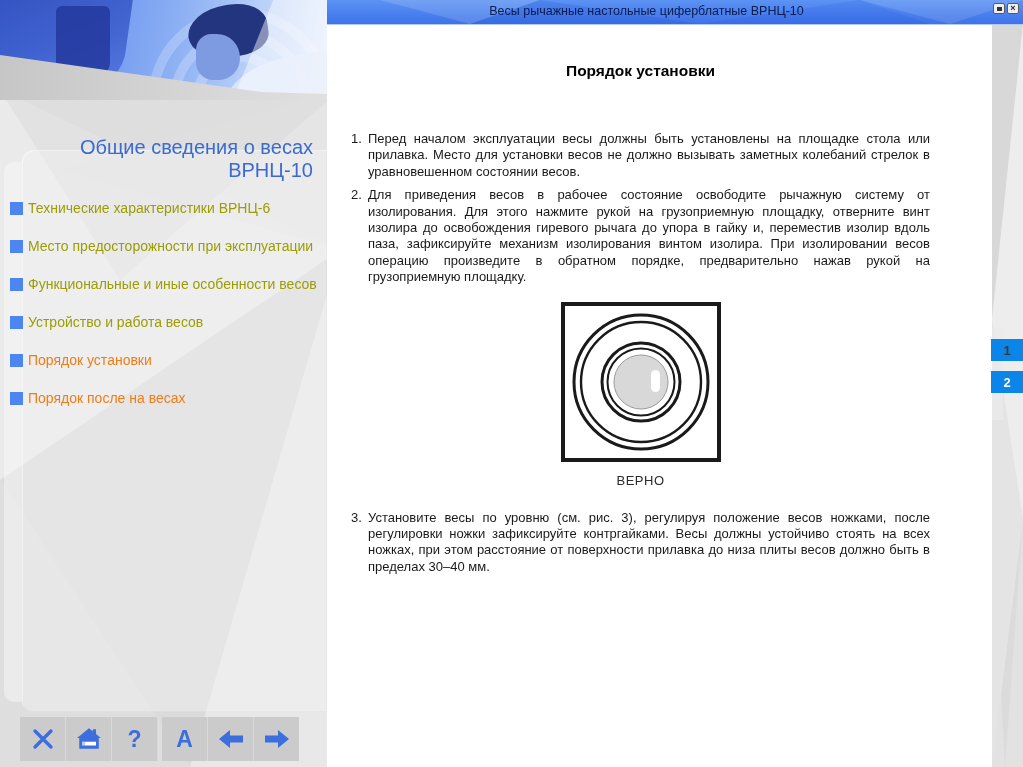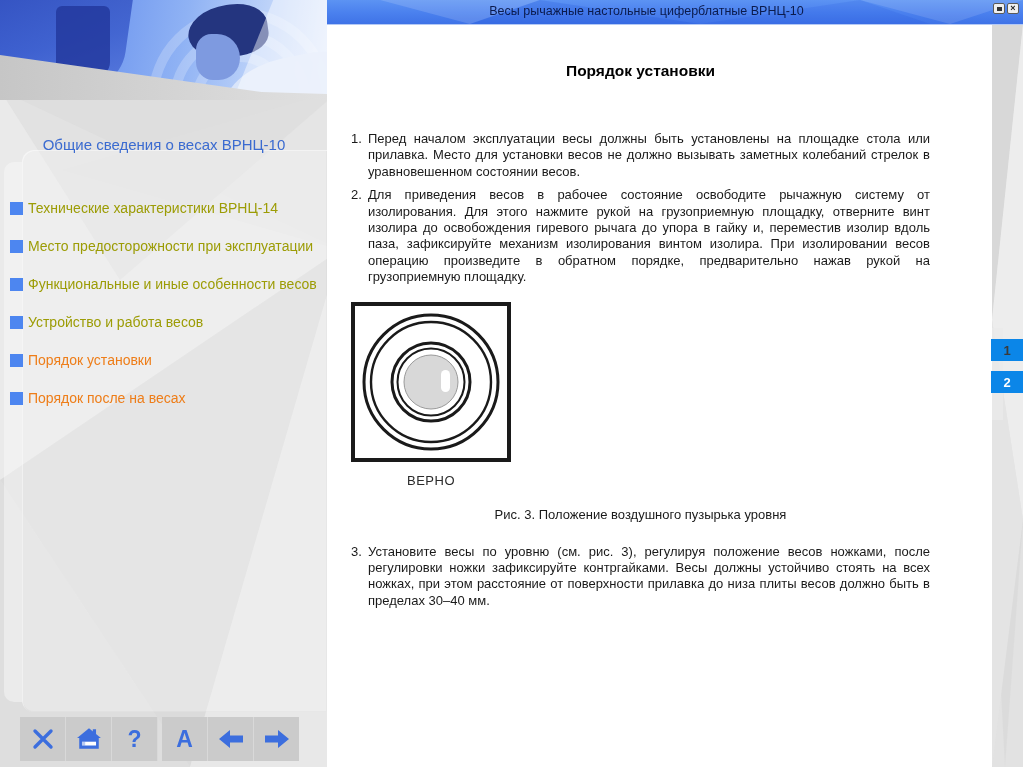--- a/index.html
+++ b/index.html
@@ -44,22 +44,22 @@
   .ph-wedge{position:absolute;left:0;top:0;width:100%;height:100%;
     background:linear-gradient(to right,#c6c6c6,#e0e0e0);
     clip-path:polygon(0% 55%,80% 92%,100% 94%,100% 100%,0% 100%);}
 
   
   .side-panel{position:absolute;left:22px;top:150px;width:305px;height:562px;z-index:1;
     background:rgba(246,246,246,.40);border-radius:12px 0 0 12px;
     box-shadow:inset 1px 1px 0 rgba(255,255,255,.55), inset 0 0 0 1px rgba(0,0,0,.025);}
   .side-tab{position:absolute;left:4px;top:162px;width:18px;height:540px;z-index:1;
     background:rgba(250,250,250,.45);border-radius:10px 0 0 10px;}
-  .side-header{position:absolute;left:8px;top:136px;width:312px;z-index:6;text-align:center;
-    font-size:15px;color:#3b6bd0;}
+  .side-header{position:absolute;left:1px;top:136px;width:312px;z-index:6;text-align:right;
+    font-size:20px;color:#3b6bd0;}
   .menu-item{position:absolute;left:10px;width:312px;height:20px;z-index:6;display:flex;align-items:flex-start;cursor:pointer;}
   .menu-item .bullet{flex:0 0 13px;width:13px;height:13px;background:#4d86f0;margin-top:2px;}
   .menu-item .mi-label{margin-left:5px;font-size:14px;line-height:17px;}
   .menu-item.olive .mi-label{color:#9c9c05;}
   .menu-item.orange .mi-label{color:#ee7d18;}
 
   
   .toolbar{position:absolute;left:20px;top:717px;height:44px;z-index:6;display:flex;align-items:stretch;}
   .tb-btn{width:45px;background:#cbcbcb;border-right:1px solid #d9d9d9;display:flex;align-items:center;
     justify-content:center;cursor:pointer;}
@@ -70,21 +70,21 @@
   
   .content{position:absolute;left:327px;top:25px;width:665px;height:742px;background:#ffffff;z-index:3;
     box-sizing:border-box;padding:0 62px 0 24px;color:#1a1a1a;}
   .page-title{margin-top:37px;text-align:center;font-size:15.5px;font-weight:bold;color:#000;}
   .items{margin-top:51px;}
   .item{display:flex;font-size:13px;line-height:16.4px;}
   .item .num{flex:0 0 17px;}
   .item .txt{flex:1;text-align:justify;}
   .item + .item{margin-top:7px;}
   .item.third{margin-top:22px;}
-  .figure-row{margin-top:16px;display:flex;justify-content:flex-start;gap:32px;}
+  .figure-row{margin-top:16px;display:flex;justify-content:center;gap:32px;}
   .fig{display:flex;flex-direction:column;align-items:center;}
   .fig-box{width:152px;height:152px;border:4px solid #1a1a1a;background:#fff;}
   .fig-label{margin-top:11px;font-size:13px;color:#2b2b2b;letter-spacing:.5px;}
   .fig-caption{margin-top:19px;text-align:center;font-size:13px;color:#1a1a1a;}
 
   
   .pager-strip{position:absolute;left:984px;top:328px;width:19px;height:92px;background:rgba(234,234,234,.85);z-index:2;}
   .page-btn{position:absolute;left:991px;width:32px;height:22px;background:#0b86e8;z-index:6;
     display:flex;align-items:center;justify-content:center;font-size:13px;font-weight:bold;color:#fff;cursor:pointer;}
   .page-btn.p1{top:339px;color:#3a3a3a;}
@@ -135,21 +135,21 @@
     <div class="ph-white"></div>
     <div class="ph-wedge"></div>
   </div>
 
   <div class="side-tab"></div>
   <div class="side-panel"></div>
   <div class="side-header">Общие сведения о весах ВРНЦ-10</div>
 
   <div class="menu-item olive" style="top:200px">
     <span class="bullet"></span>
-    <span class="mi-label">Технические характеристики ВРНЦ-14</span>
+    <span class="mi-label">Технические характеристики ВРНЦ-6</span>
   </div>
   <div class="menu-item olive" style="top:238px">
     <span class="bullet"></span>
     <span class="mi-label">Место предосторожности при эксплуатации</span>
   </div>
   <div class="menu-item olive" style="top:276px">
     <span class="bullet"></span>
     <span class="mi-label">Функциональные и иные особенности весов</span>
   </div>
   <div class="menu-item olive" style="top:314px">
@@ -222,21 +222,20 @@
             <circle cx="76" cy="76" r="67" fill="none" stroke="#1a1a1a" stroke-width="3"></circle>
             <circle cx="76" cy="76" r="60" fill="none" stroke="#1a1a1a" stroke-width="2.4"></circle>
             <circle cx="76" cy="76" r="39" fill="none" stroke="#1a1a1a" stroke-width="3"></circle>
             <circle cx="76" cy="76" r="33.5" fill="none" stroke="#1a1a1a" stroke-width="2"></circle>
           </svg>
         </div>
         <div class="fig-label">ВЕРНО</div>
       </div>
     </div>
 
-    <div class="fig-caption">Рис. 3. Положение воздушного пузырька уровня</div>
 
     <div class="item third">
       <span class="num">3.</span>
       <span class="txt">Установите весы по уровню (см. рис. 3), регулируя положение весов ножками, после регулировки ножки зафиксируйте контргайками. Весы должны устойчиво стоять на всех ножках, при этом расстояние от поверхности прилавка до низа плиты весов должно быть в пределах 30–40 мм.</span>
     </div>
   </div>
 
   <div class="pager-strip"></div>
   <div class="page-btn p1">1</div>
   <div class="page-btn p2">2</div>

